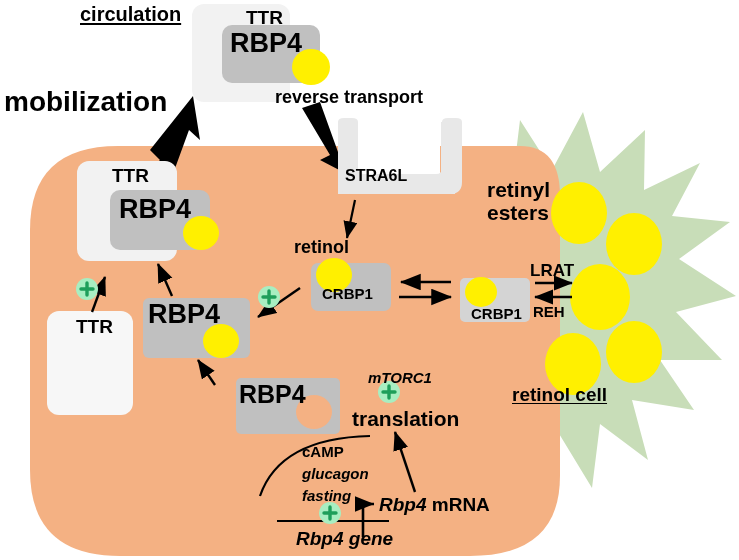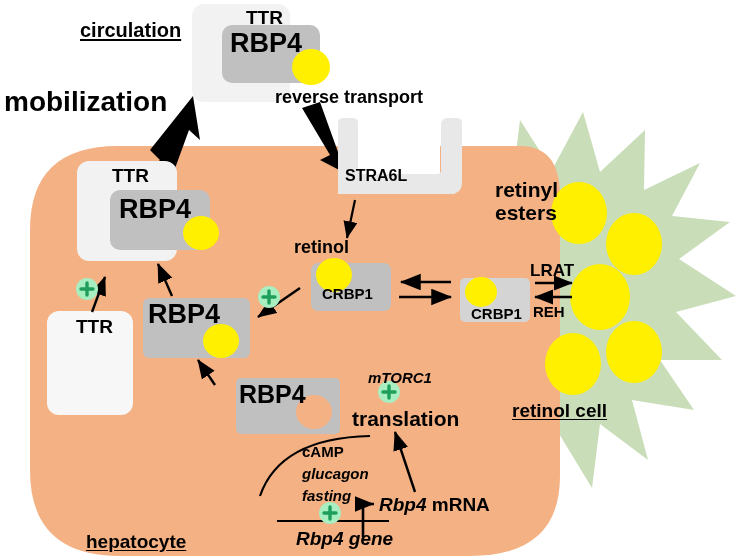--- a/index.html
+++ b/index.html
@@ -8,41 +8,41 @@
   #stage{
     position:relative;
     width:739px;height:560px;
     background:#ffffff;
     overflow:hidden;
   }
   #stage svg{position:absolute;left:0;top:0;width:739px;height:560px;}
 
   
   .lbl{position:absolute;white-space:nowrap;color:#000;line-height:1;}
-  .und{text-decoration:underline;text-underline-offset:2px;margin-top:16px;}
+  .und{text-decoration:underline;text-underline-offset:2px;}
 
   .t-circulation{left:80px;top:4px;font-size:20px;font-weight:bold;}
   .t-mobilization{left:4px;top:88px;font-size:28px;font-weight:bold;}
   .t-revtrans{left:275px;top:88px;font-size:18px;font-weight:bold;}
 
   .t-ttr-circ{left:246px;top:8px;font-size:19px;font-weight:bold;}
   .t-rbp4-circ{left:230px;top:30px;font-size:27px;font-weight:bold;}
 
   .t-ttr-hep1{left:112px;top:166px;font-size:19px;font-weight:bold;}
   .t-rbp4-hep1{left:119px;top:196px;font-size:27px;font-weight:bold;}
   .t-ttr-hep2{left:76px;top:317px;font-size:19px;font-weight:bold;}
   .t-rbp4-hep2{left:148px;top:301px;font-size:27px;font-weight:bold;}
   .t-rbp4-hep3{left:239px;top:382px;font-size:25px;font-weight:bold;}
 
   .t-stra6l{left:345px;top:168px;font-size:16px;font-weight:bold;}
   .t-retinol{left:294px;top:238px;font-size:18px;font-weight:bold;}
   .t-crbp1-hep{left:322px;top:286px;font-size:15px;font-weight:bold;}
   .t-crbp1-stel{left:471px;top:306px;font-size:15px;font-weight:bold;}
 
-  .t-retinylesters{left:487px;top:179px;font-size:21px;font-weight:bold;text-align:left;line-height:1.08;margin-left:8px;}
+  .t-retinylesters{left:487px;top:179px;font-size:21px;font-weight:bold;text-align:left;line-height:1.08;}
   .t-lrat{left:530px;top:262px;font-size:17px;font-weight:bold;}
   .t-reh{left:533px;top:304px;font-size:15px;font-weight:bold;}
   .t-stellate{left:512px;top:385px;font-size:19px;font-weight:bold;}
 
   .t-mtorc1{left:368px;top:370px;font-size:15px;font-weight:bold;font-style:italic;}
   .t-translation{left:352px;top:408px;font-size:21px;font-weight:bold;}
   .t-camp{left:302px;top:444px;font-size:15px;font-weight:bold;}
   .t-glucagon{left:302px;top:466px;font-size:15px;font-weight:bold;font-style:italic;}
   .t-fasting{left:302px;top:488px;font-size:15px;font-weight:bold;font-style:italic;}
   .t-mrna{left:379px;top:495px;font-size:19px;font-weight:bold;}
@@ -220,15 +220,14 @@
   <div class="lbl t-translation">translation</div>
 
   <div class="lbl t-camp">cAMP</div>
   <div class="lbl t-glucagon">glucagon</div>
   <div class="lbl t-fasting">fasting</div>
 
   <div class="lbl t-mrna"><span class="gene-i">Rbp4</span><span> mRNA</span></div>
 
   <div class="lbl t-gene">Rbp4 gene</div>
 
-  <div class="lbl t-hepatocyte und">hepatocyte</div>
 
 </div>
 
 </body></html>

